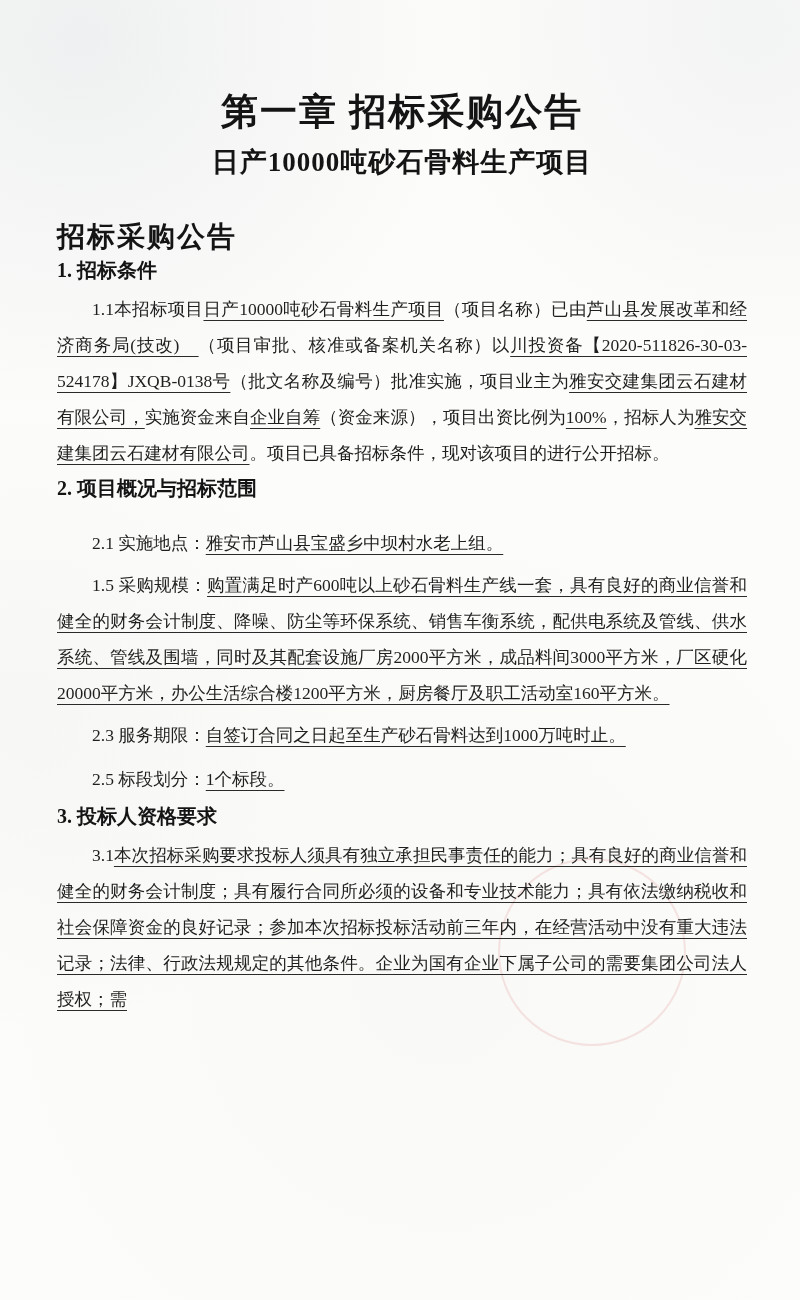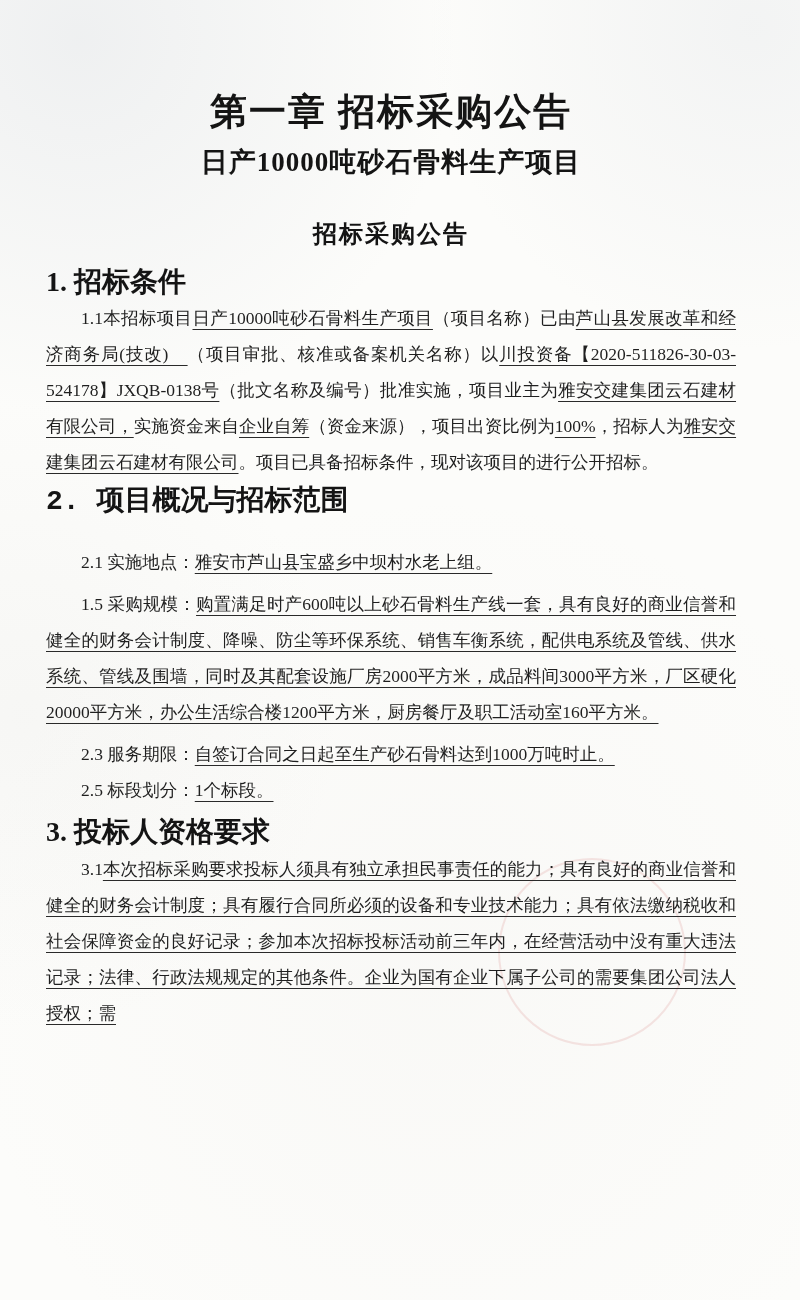--- a/index.html
+++ b/index.html
@@ -16,45 +16,45 @@
       radial-gradient(circle at 3% 55%, rgba(200,200,198,.10), transparent 30%),
       radial-gradient(circle at 55% 75%, rgba(215,210,205,.08), transparent 45%),
       #fcfcfa;
   }
   .seal-arc{
     position:absolute;left:498px;top:858px;width:184px;height:184px;
     border:2px solid rgba(219,140,140,.22);
     border-radius:50%;
     pointer-events:none;
   }
-  .content{position:absolute;left:46px;top:92px;width:690px;color:#1d1d1d;}
+  .content{position:absolute;left:57px;top:92px;width:690px;color:#1d1d1d;}
   h1.chapter{
     font-size:37px;line-height:1.1;font-weight:bold;text-align:center;
     margin:0 0 14px;color:#141414;letter-spacing:2px;
   }
   h2.project{
     font-size:27px;line-height:1.15;font-weight:bold;text-align:center;
     margin:0;color:#141414;letter-spacing:1px;
   }
   h3.announce{
-    font-size:24px;line-height:1.2;font-weight:bold;text-align:center;
-    margin:42px 0 15px;color:#141414;letter-spacing:2px;
+    font-size:28px;line-height:1.2;font-weight:bold;
+    margin:42px 0 4px;color:#141414;letter-spacing:2px;
   }
   h4.sec{
-    font-size:28px;line-height:1.3;font-weight:bold;
+    font-size:20px;line-height:1.3;font-weight:bold;
     margin:0 0 0;color:#141414;
   }
-  h4.sec.tight{margin-top:4px;font-family:Liberation Mono, monospace;}
+  h4.sec.tight{margin-top:4px;}
   h4.sec.s3{margin-top:6px;}
   p.para{
     font-size:17.5px;line-height:36px;text-align:justify;
     text-indent:2em;margin:6px 0 0;color:#1f1f1f;
   }
   p.para.mt2{margin-top:2px;}
-  p.para.mt4{margin-top:0;}
+  p.para.mt4{margin-top:8px;}
   p.para.mt10{margin-top:24px;}
   span.u{
     text-decoration:underline;
     text-underline-offset:5px;
     text-decoration-thickness:1.3px;
     text-decoration-color:#2a2a2a;
   }
 </style>
 </head>
 <body>

